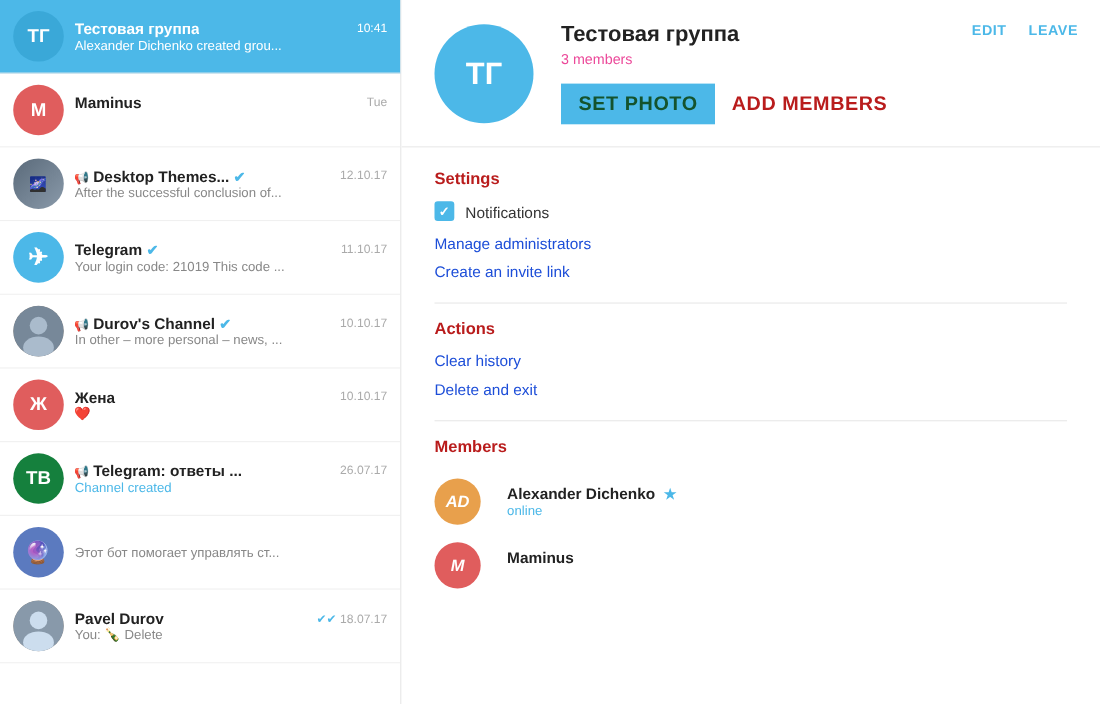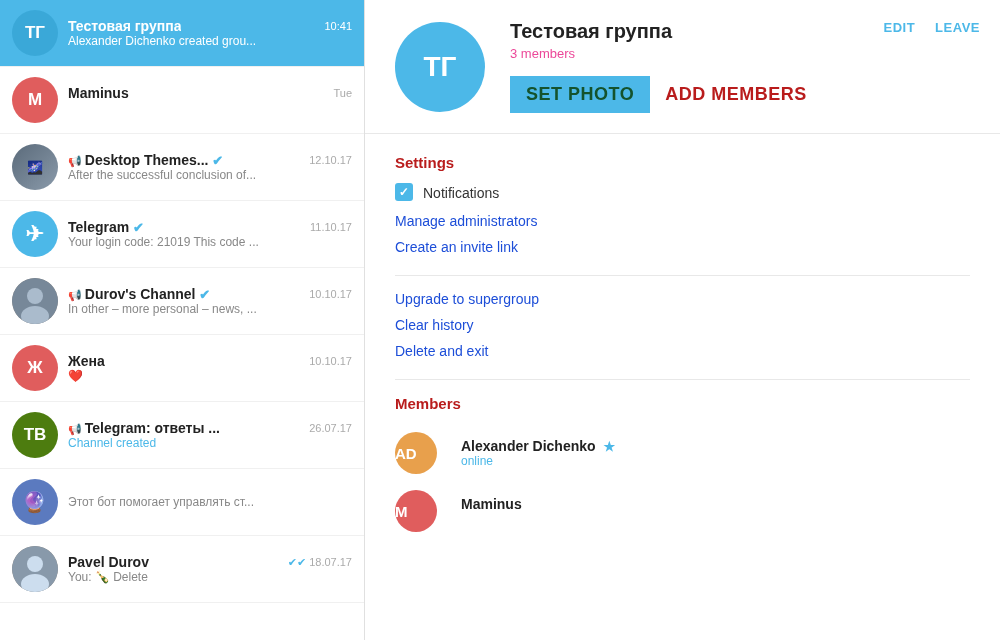--- a/index.html
+++ b/index.html
@@ -234,24 +234,26 @@
       display: flex;
       align-items: center;
       padding: 8px 0;
     }
     .member-avatar {
       width: 42px;
       height: 42px;
       border-radius: 50%;
       display: flex;
       align-items: center;
+      justify-content: center;
       font-size: 15px;
       font-weight: bold;
       color: #fff;
       flex-shrink: 0;
+      font-style: italic;
     }
     .member-info {
       margin-left: 24px;
     }
     .member-name {
       font-size: 14px;
       font-weight: 600;
       color: #222;
     }
     .member-status {
@@ -358,21 +360,21 @@
     <div class="chat-info">
       <div class="chat-header">
         <span class="chat-name">Жена</span>
         <span class="chat-time">10.10.17</span>
       </div>
       <div class="chat-preview">❤️</div>
     </div>
   </div>
 
   <div class="chat-item">
-    <div class="avatar" style="background:#4d7c0f;">
+    <div class="avatar" style="background:#15803d;">
       <span>ТВ</span>
     </div>
     <div class="chat-info">
       <div class="chat-header">
         <span class="chat-name">
           <span class="channel-icon">📢 </span>
           <span>Telegram: ответы ...</span>
         </span>
         <span class="chat-time">26.07.17</span>
       </div>
@@ -441,21 +443,21 @@
         <div class="checkbox-icon"></div>
         <span class="notification-label">Notifications</span>
       </div>
       <a class="action-link">Manage administrators</a>
       <a class="action-link">Create an invite link</a>
     </div>
 
     <div class="divider"></div>
 
     <div class="section">
-      <a class="action-link">Upgrade to supergroup</a>
+      <div class="section-title">Actions</div>
       <a class="action-link">Clear history</a>
       <a class="action-link">Delete and exit</a>
     </div>
 
     <div class="divider"></div>
 
     <div class="section">
       <div class="section-title">Members</div>
 
       <div class="member-item">

